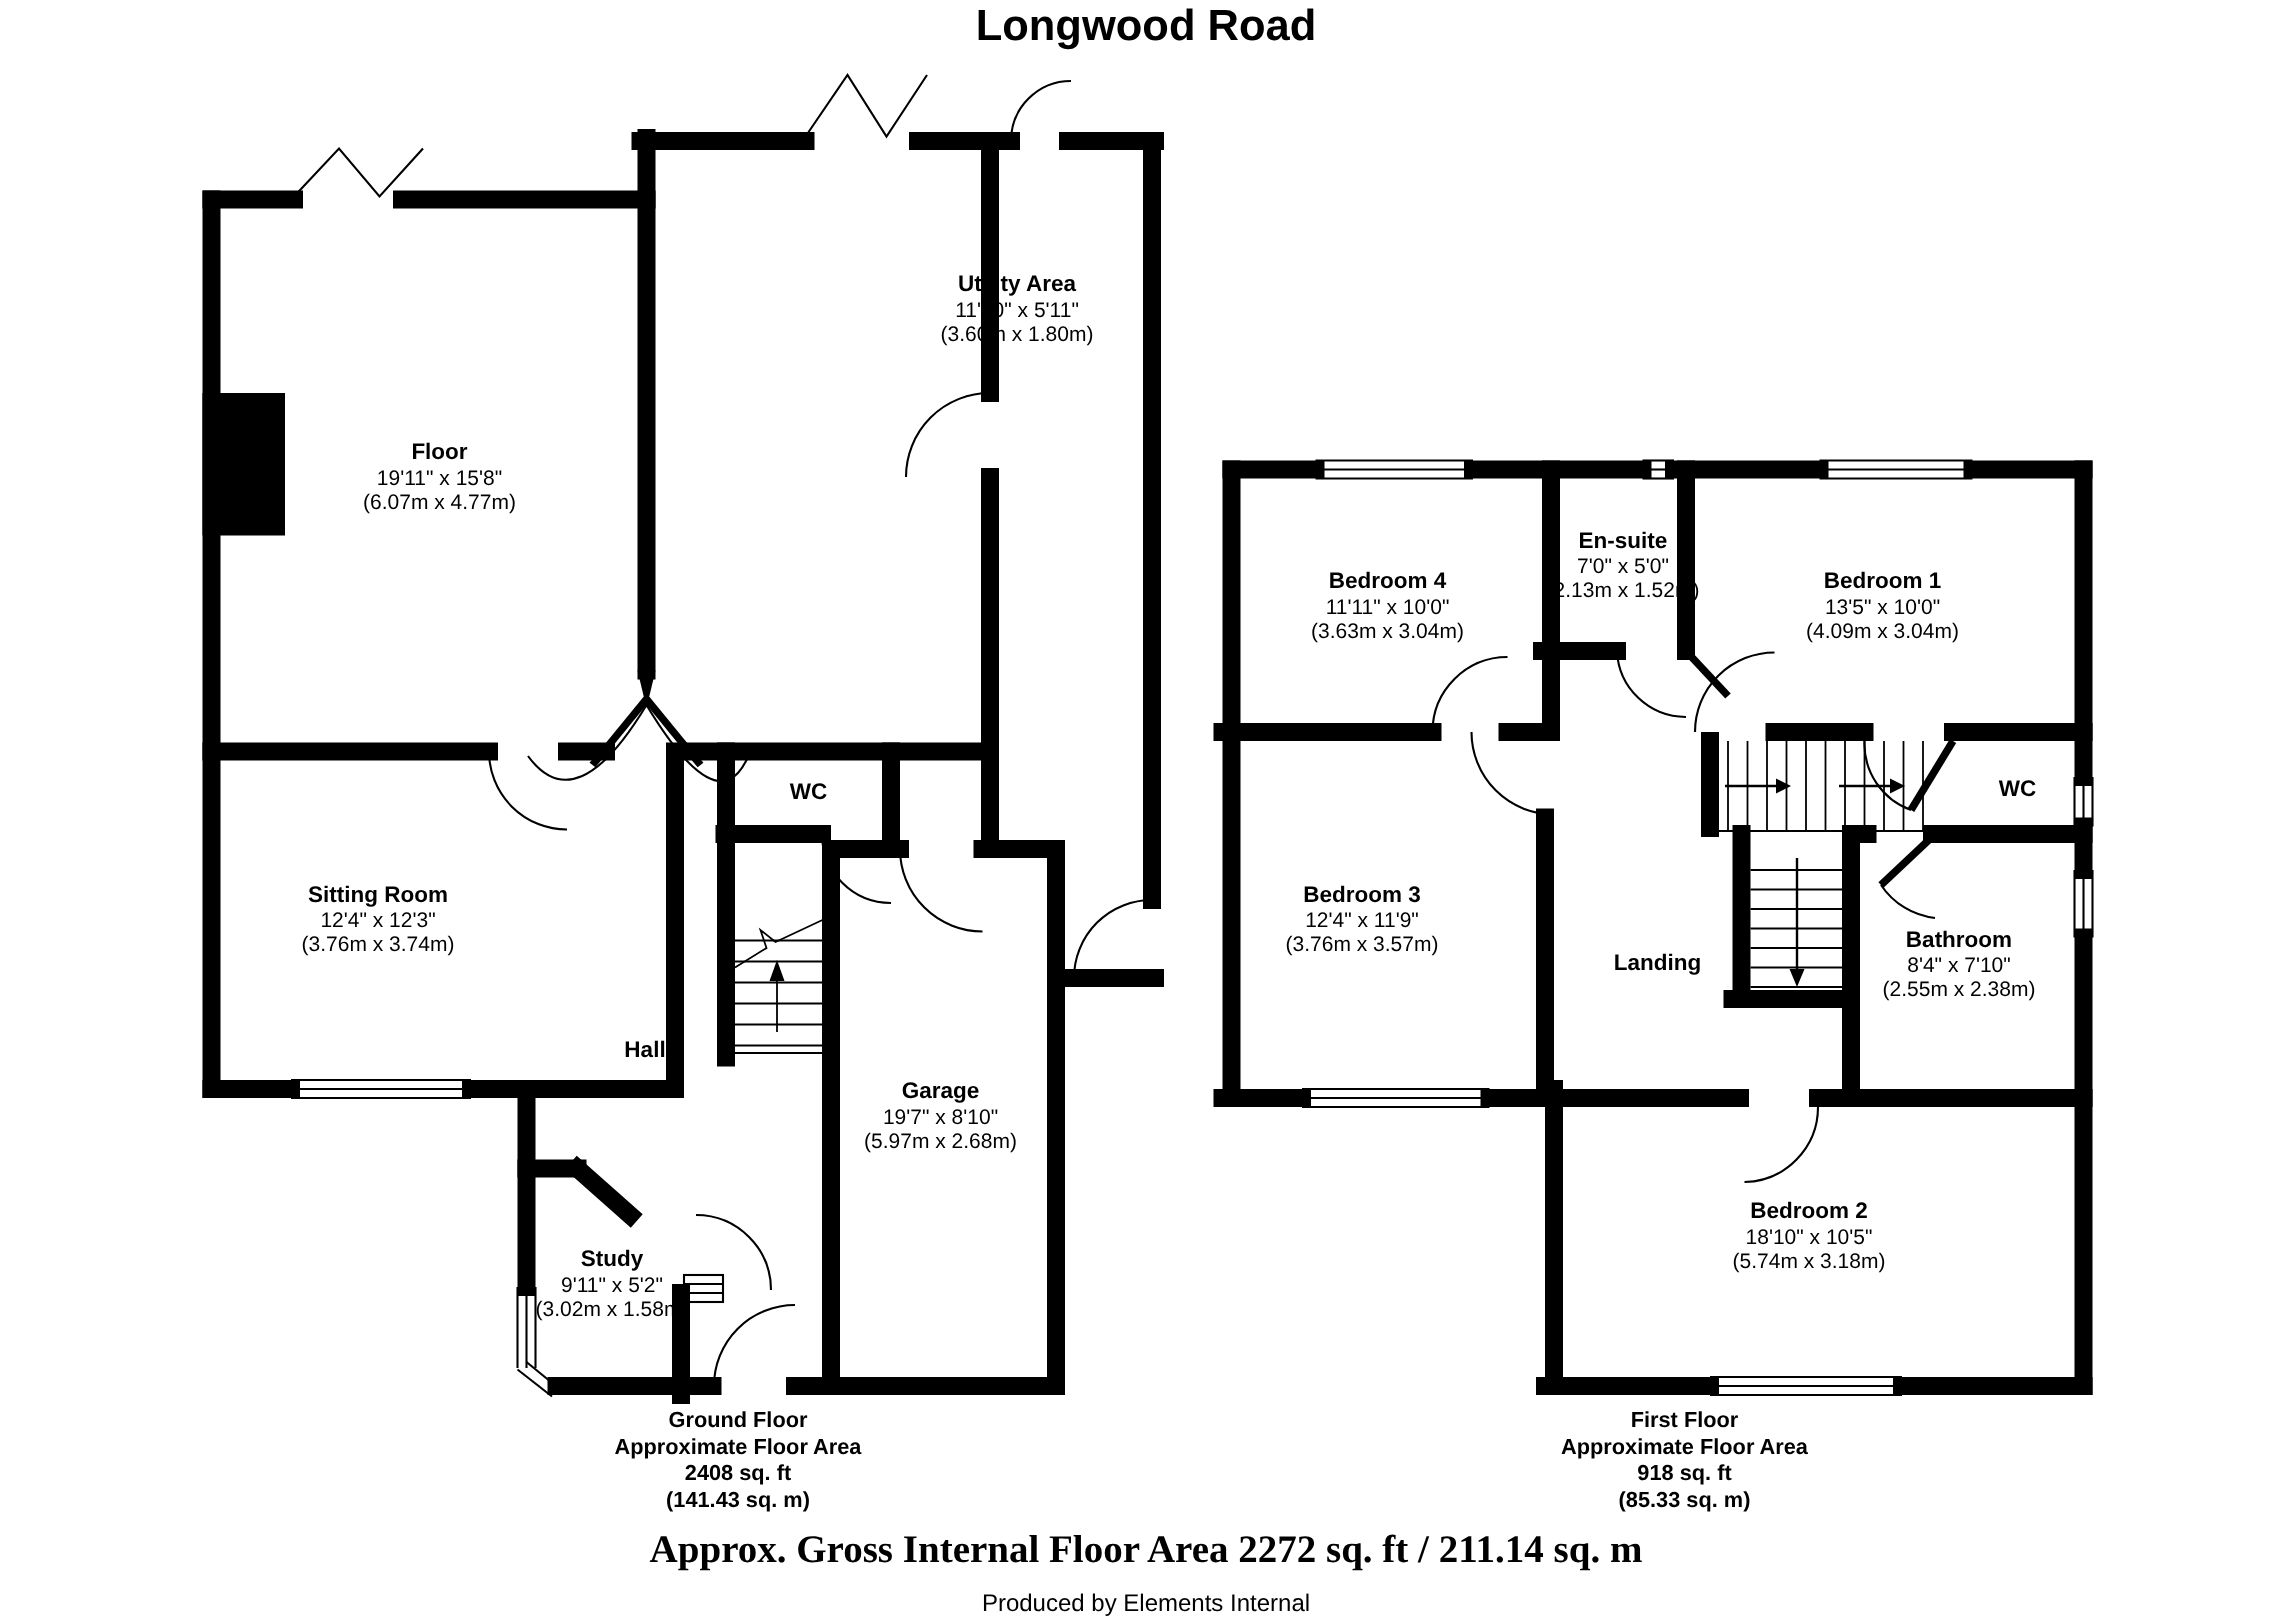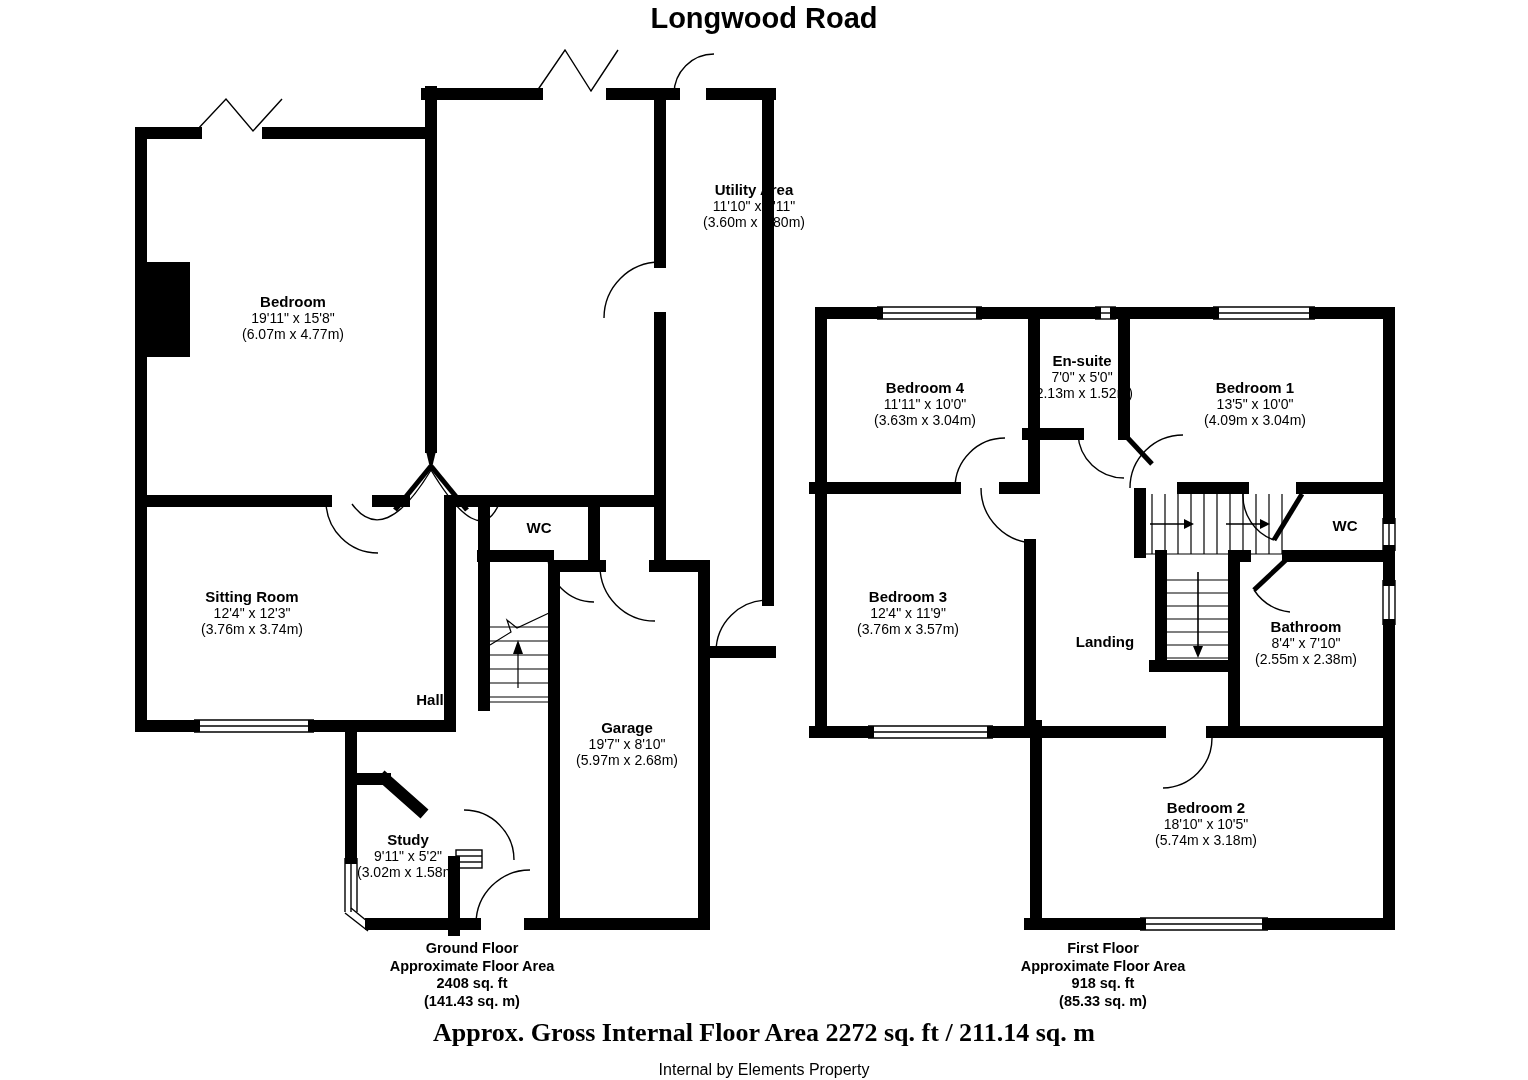--- a/index.html
+++ b/index.html
@@ -4,21 +4,21 @@
 <style>
   html,body{margin:0;padding:0;background:#ffffff;}
   .canvas{position:relative;width:1528px;height:1080px;background:#ffffff;overflow:hidden;
           font-family:"Liberation Sans",sans-serif;color:#000;}
   .plan-svg{position:absolute;left:0;top:0;}
   .page-title{position:absolute;transform:translate(-50%,-50%);font-size:29px;font-weight:bold;white-space:nowrap;}
   .room-label{position:absolute;transform:translate(-50%,-50%);text-align:center;line-height:1.15;white-space:nowrap;}
   .room-name{font-weight:bold;font-size:15px;}
   .room-dims{font-size:14px;}
   .summary{position:absolute;transform:translate(-50%,-50%);text-align:center;line-height:1.22;
-           font-weight:bold;font-size:14.5px;white-space:nowrap;}
+           font-weight:bold;font-size:14.5px;white-space:nowrap;margin-left:20px;}
   .footer-area{position:absolute;transform:translate(-50%,-50%);font-size:26px;font-weight:bold;white-space:nowrap;font-family:Liberation Serif, serif;}
   .footer-disclaimer{position:absolute;transform:translate(-50%,-50%);font-size:17px;white-space:nowrap;}
   .footer-credit{position:absolute;transform:translate(-50%,-50%);font-size:16px;white-space:nowrap;}
 </style>
 </head>
 <body>
 
 <div class="canvas">
 
   <svg class="plan-svg" width="1528" height="1080" viewBox="0 0 1528 1080">
@@ -221,25 +221,25 @@
         <line x1="1167" y1="658" x2="1228" y2="658"></line>
         <line x1="1198" y1="572" x2="1198" y2="646" stroke-width="1.6"></line>
         <polygon points="1193,646 1203,646 1198,658" fill="#000000" stroke="none"></polygon>
       </g>
     </g>
   </svg>
 
   <div class="page-title" style="left:764px;top:18px">Longwood Road</div>
 
   <div class="room-label" style="left:293px;top:318px">
-    <div class="room-name">Bedroom</div>
+    <div class="room-name">Floor</div>
     <div class="room-dims">19'11" x 15'8"</div>
     <div class="room-dims">(6.07m x 4.77m)</div>
   </div>
-  <div class="room-label" style="left:754px;top:206px">
+  <div class="room-label" style="left:678px;top:206px">
     <div class="room-name">Utility Area</div>
     <div class="room-dims">11'10" x 5'11"</div>
     <div class="room-dims">(3.60m x 1.80m)</div>
   </div>
   <div class="room-label" style="left:252px;top:613px">
     <div class="room-name">Sitting Room</div>
     <div class="room-dims">12'4" x 12'3"</div>
     <div class="room-dims">(3.76m x 3.74m)</div>
   </div>
   <div class="room-label" style="left:539px;top:528px">
@@ -302,14 +302,14 @@
     <div class="room-dims">(5.74m x 3.18m)</div>
   </div>
   <div class="summary" style="left:1103px;top:975px">
     <div>First Floor</div>
     <div>Approximate Floor Area</div>
     <div>918 sq. ft</div>
     <div>(85.33 sq. m)</div>
   </div>
 
   <div class="footer-area" style="left:764px;top:1033px">Approx. Gross Internal Floor Area 2272 sq. ft / 211.14 sq. m</div>
-  <div class="footer-credit" style="left:764px;top:1070px">Internal by Elements Property</div>
+  <div class="footer-credit" style="left:764px;top:1070px">Produced by Elements Internal</div>
 </div>
 
 </body></html>

